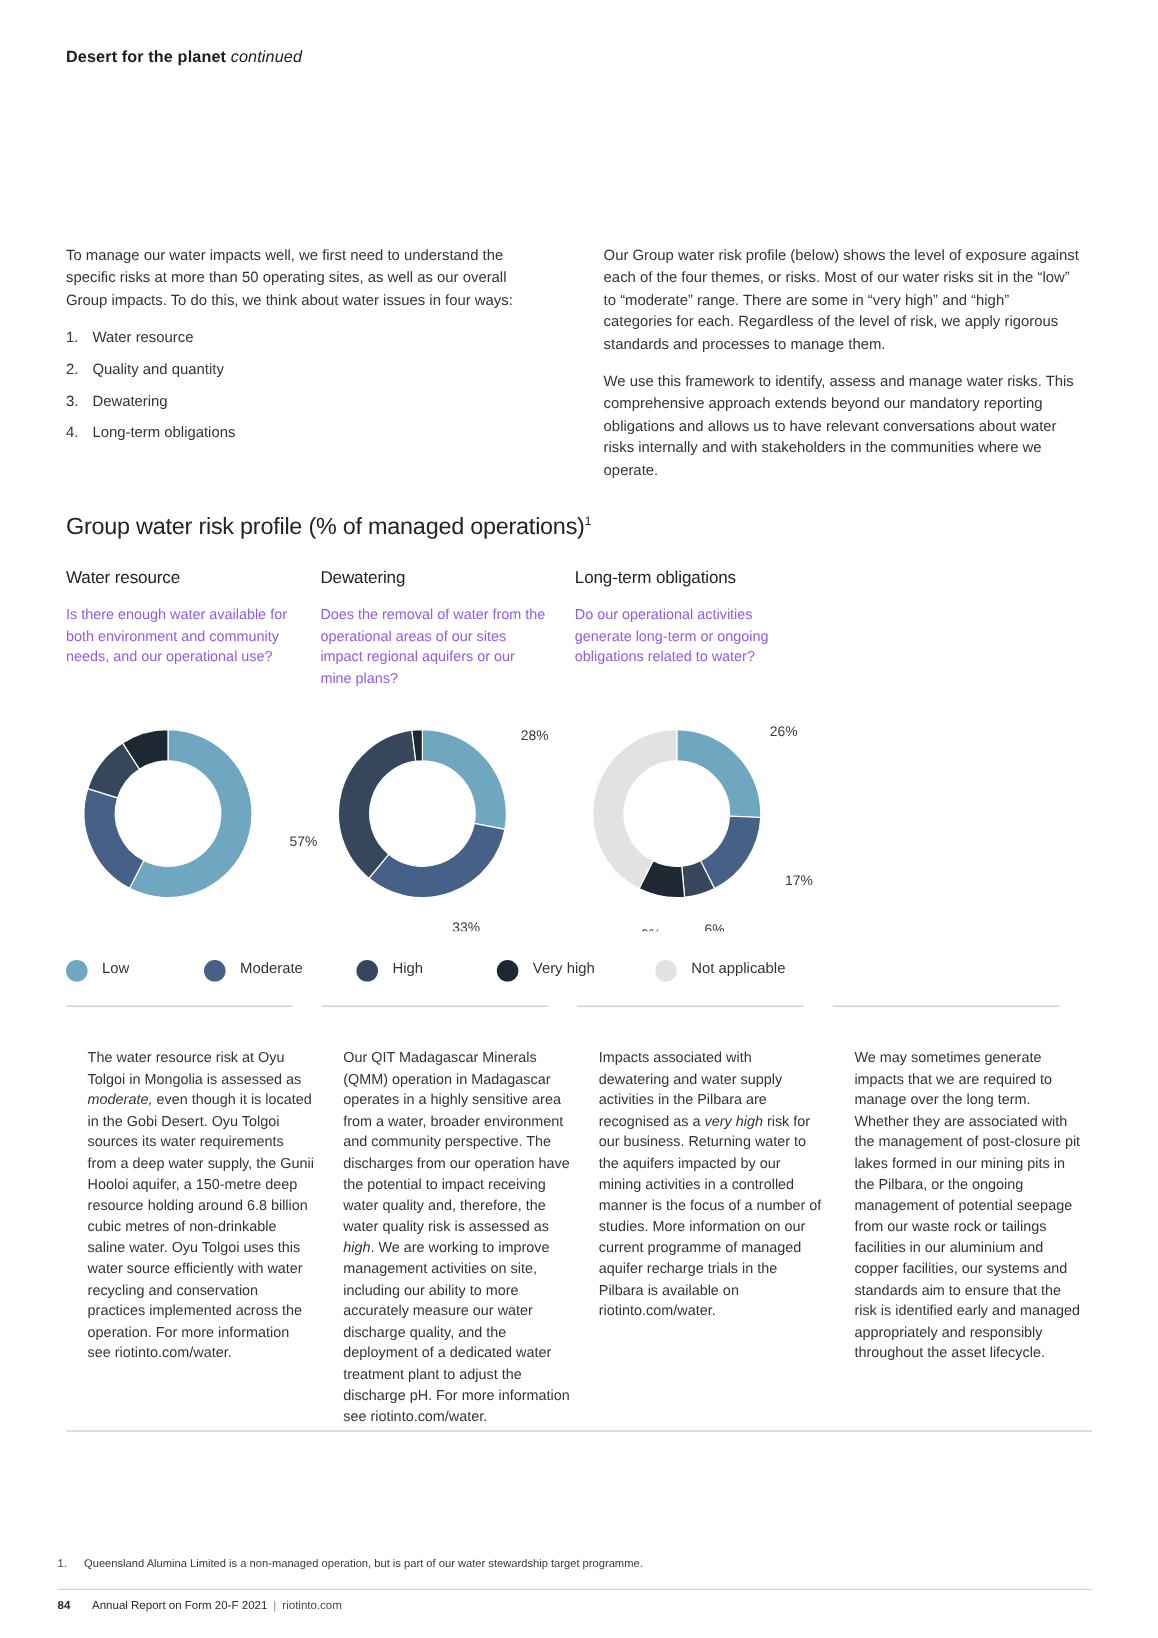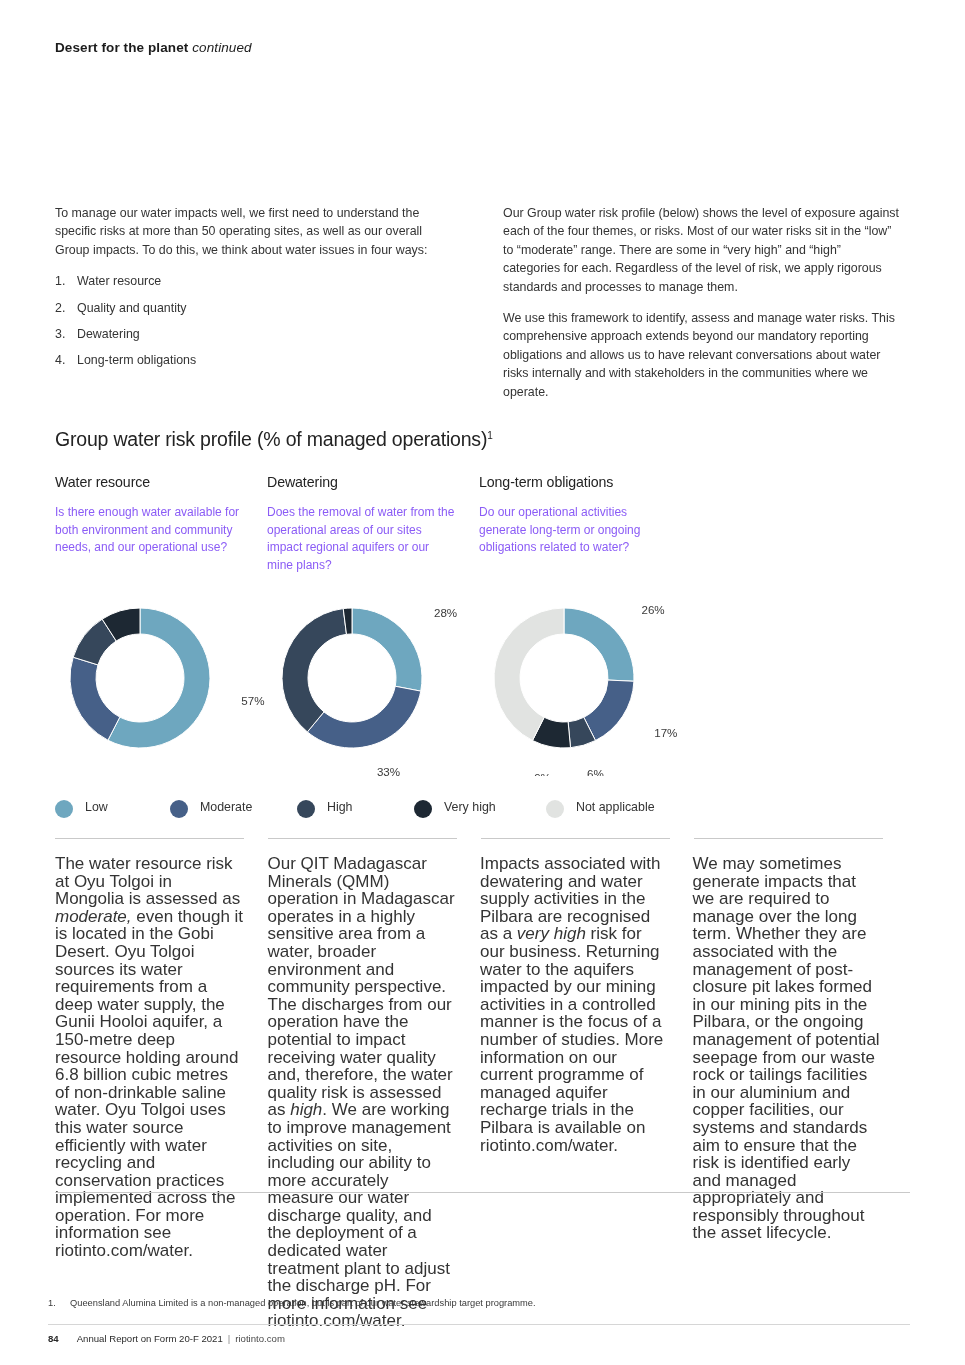--- a/index.html
+++ b/index.html
@@ -187,22 +187,22 @@
   .notes {
     position: absolute;
     left: 55px;
     top: 855px;
     width: 850px;
     display: flex;
   }
   .note-col { width: 213px; }
   .note-col p {
     width: 189px;
-    margin: 0;
-    font-size: 17px;
+    margin: 18px;
+    font-size: 12px;
     line-height: 17.6px;
     color: #343434;
   }
   .note-col em { font-style: italic; }
 
   
   .footnote {
     position: absolute;
     left: 48px;
     top: 1297px;

